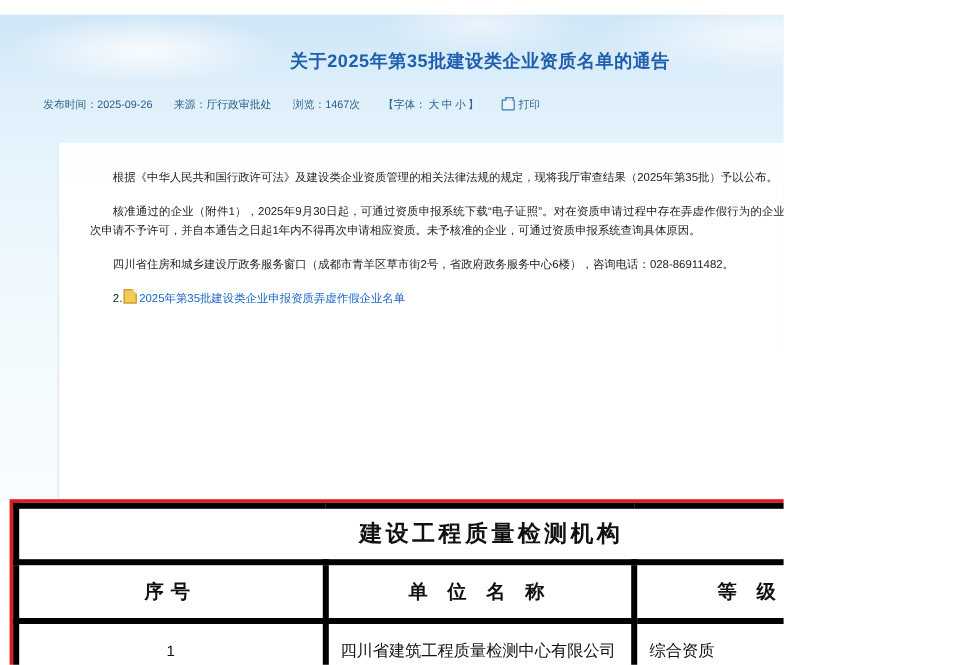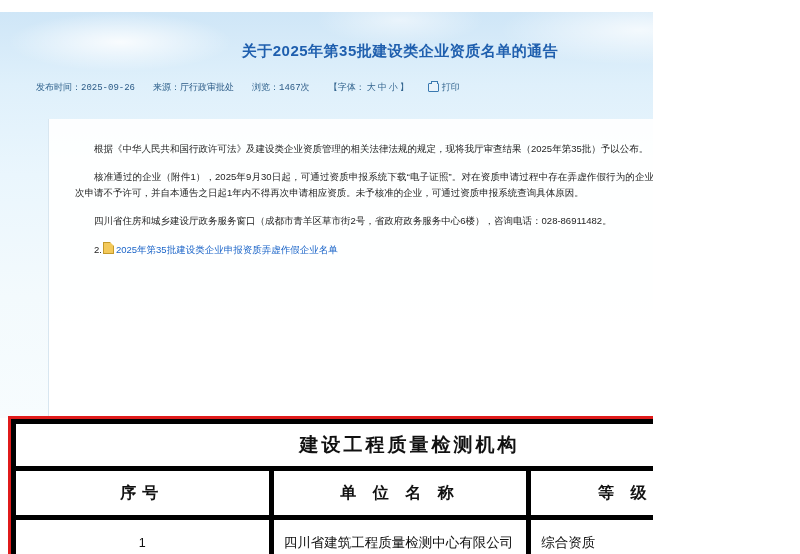--- a/index.html
+++ b/index.html
@@ -57,21 +57,20 @@
   .meta-bar {
     position: absolute;
     left: 36px;
     top: 64px;
     width: 728px;
     height: 22px;
     display: flex;
     align-items: center;
     font-size: 9px;
     color: #33658f;
-    font-family: Liberation Mono, monospace;
   }
   .meta-item { margin-right: 18px; white-space: nowrap; }
   .meta-item .val { color: #2b5a86; }
   .meta-font-sizes span { margin: 0 1px; cursor: pointer; }
   .meta-print { display: inline-flex; align-items: center; gap: 3px; }
   .printer-icon {
     display: inline-block;
     width: 9px; height: 7px;
     border: 1px solid #3a79b0;
     border-radius: 1px;

